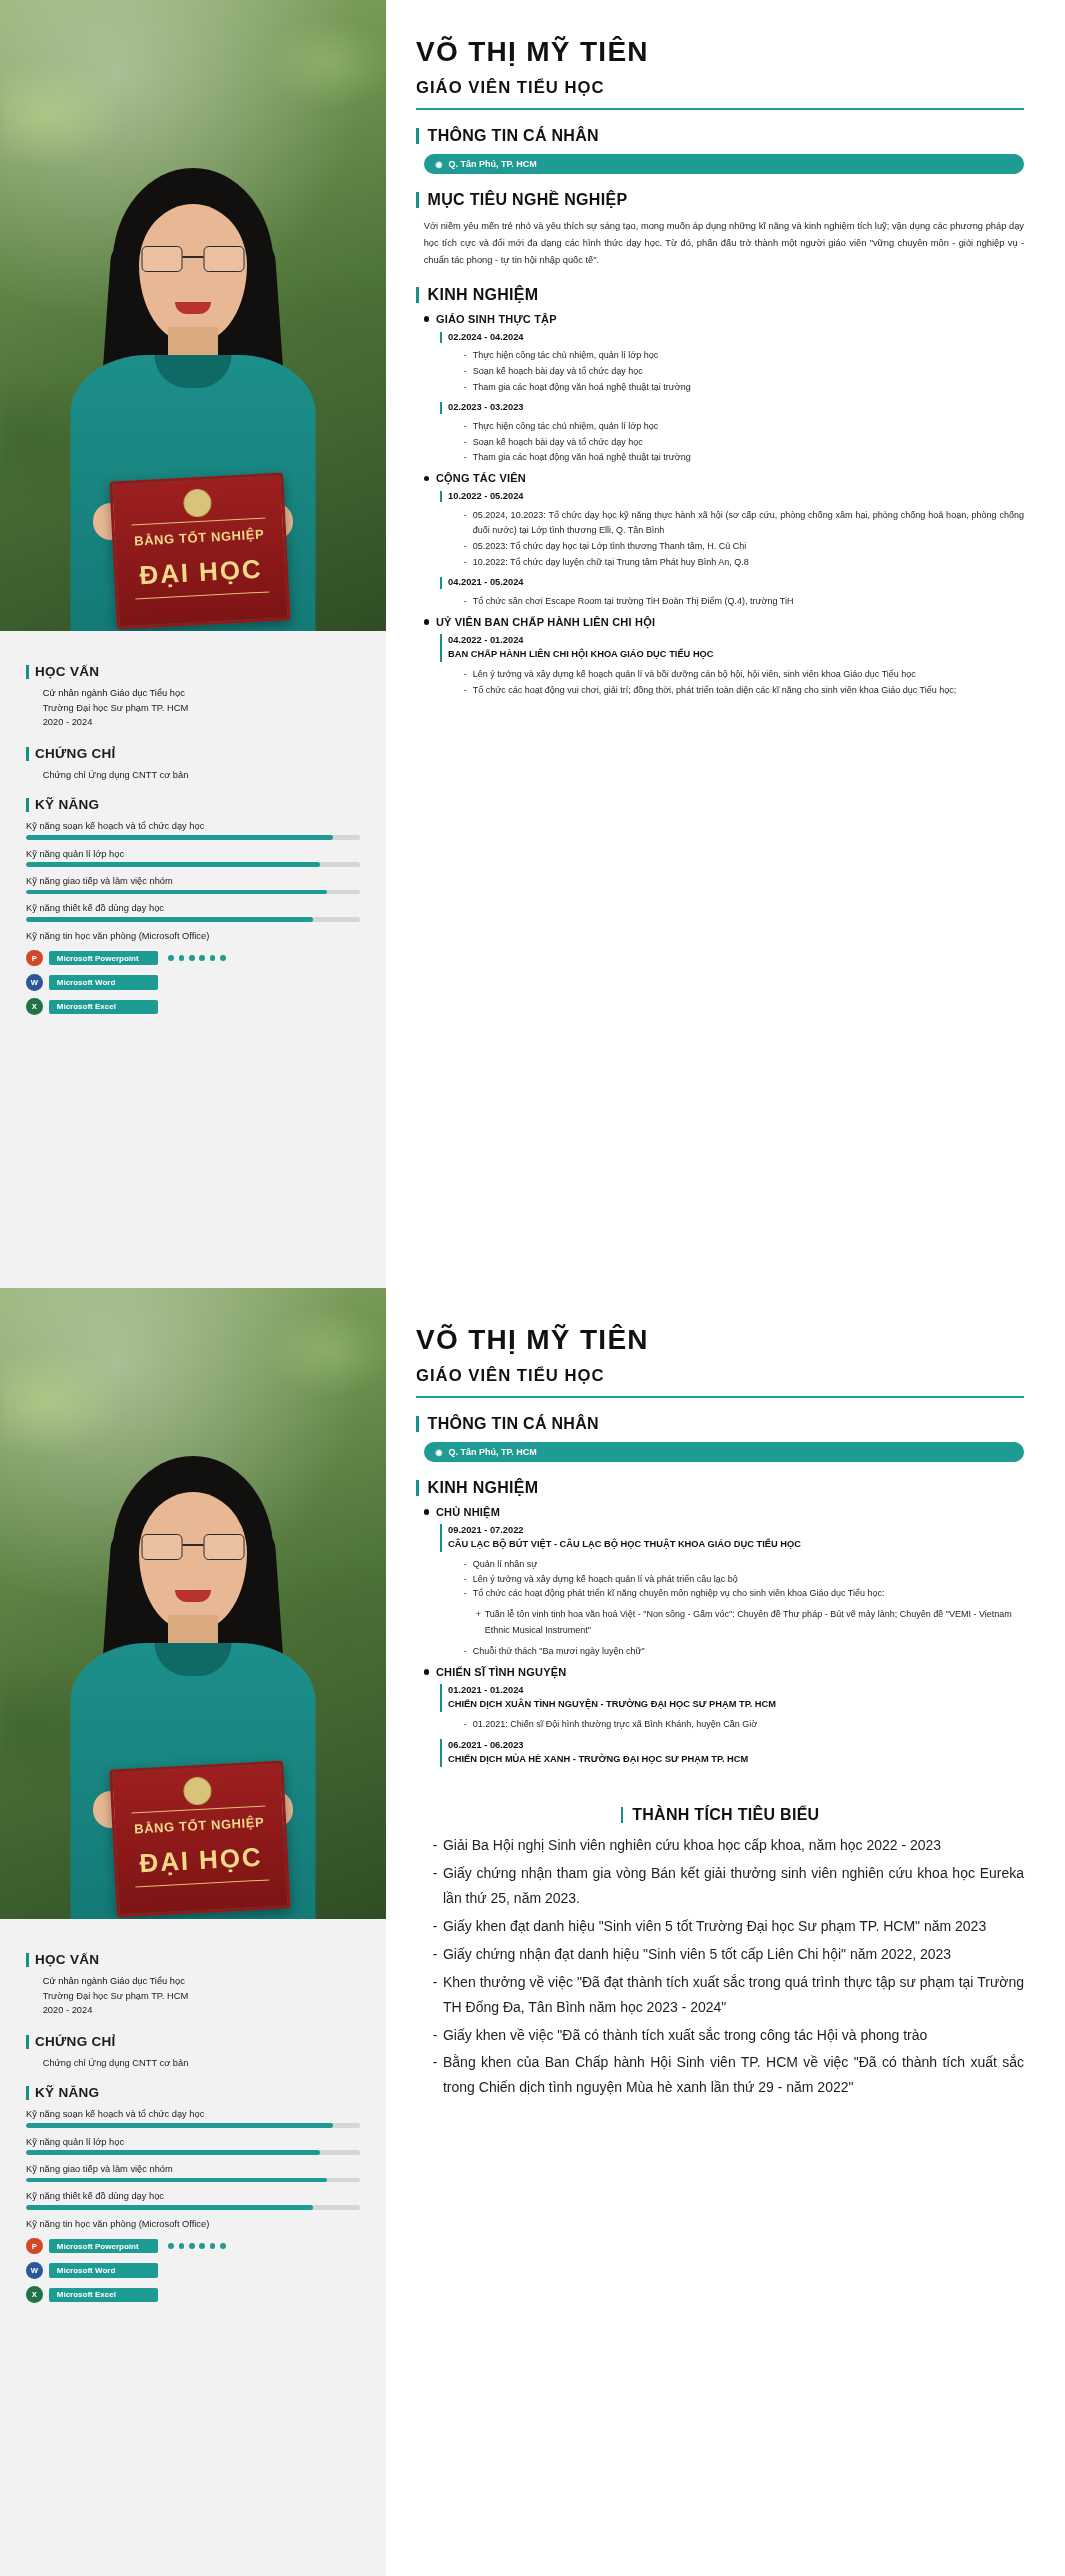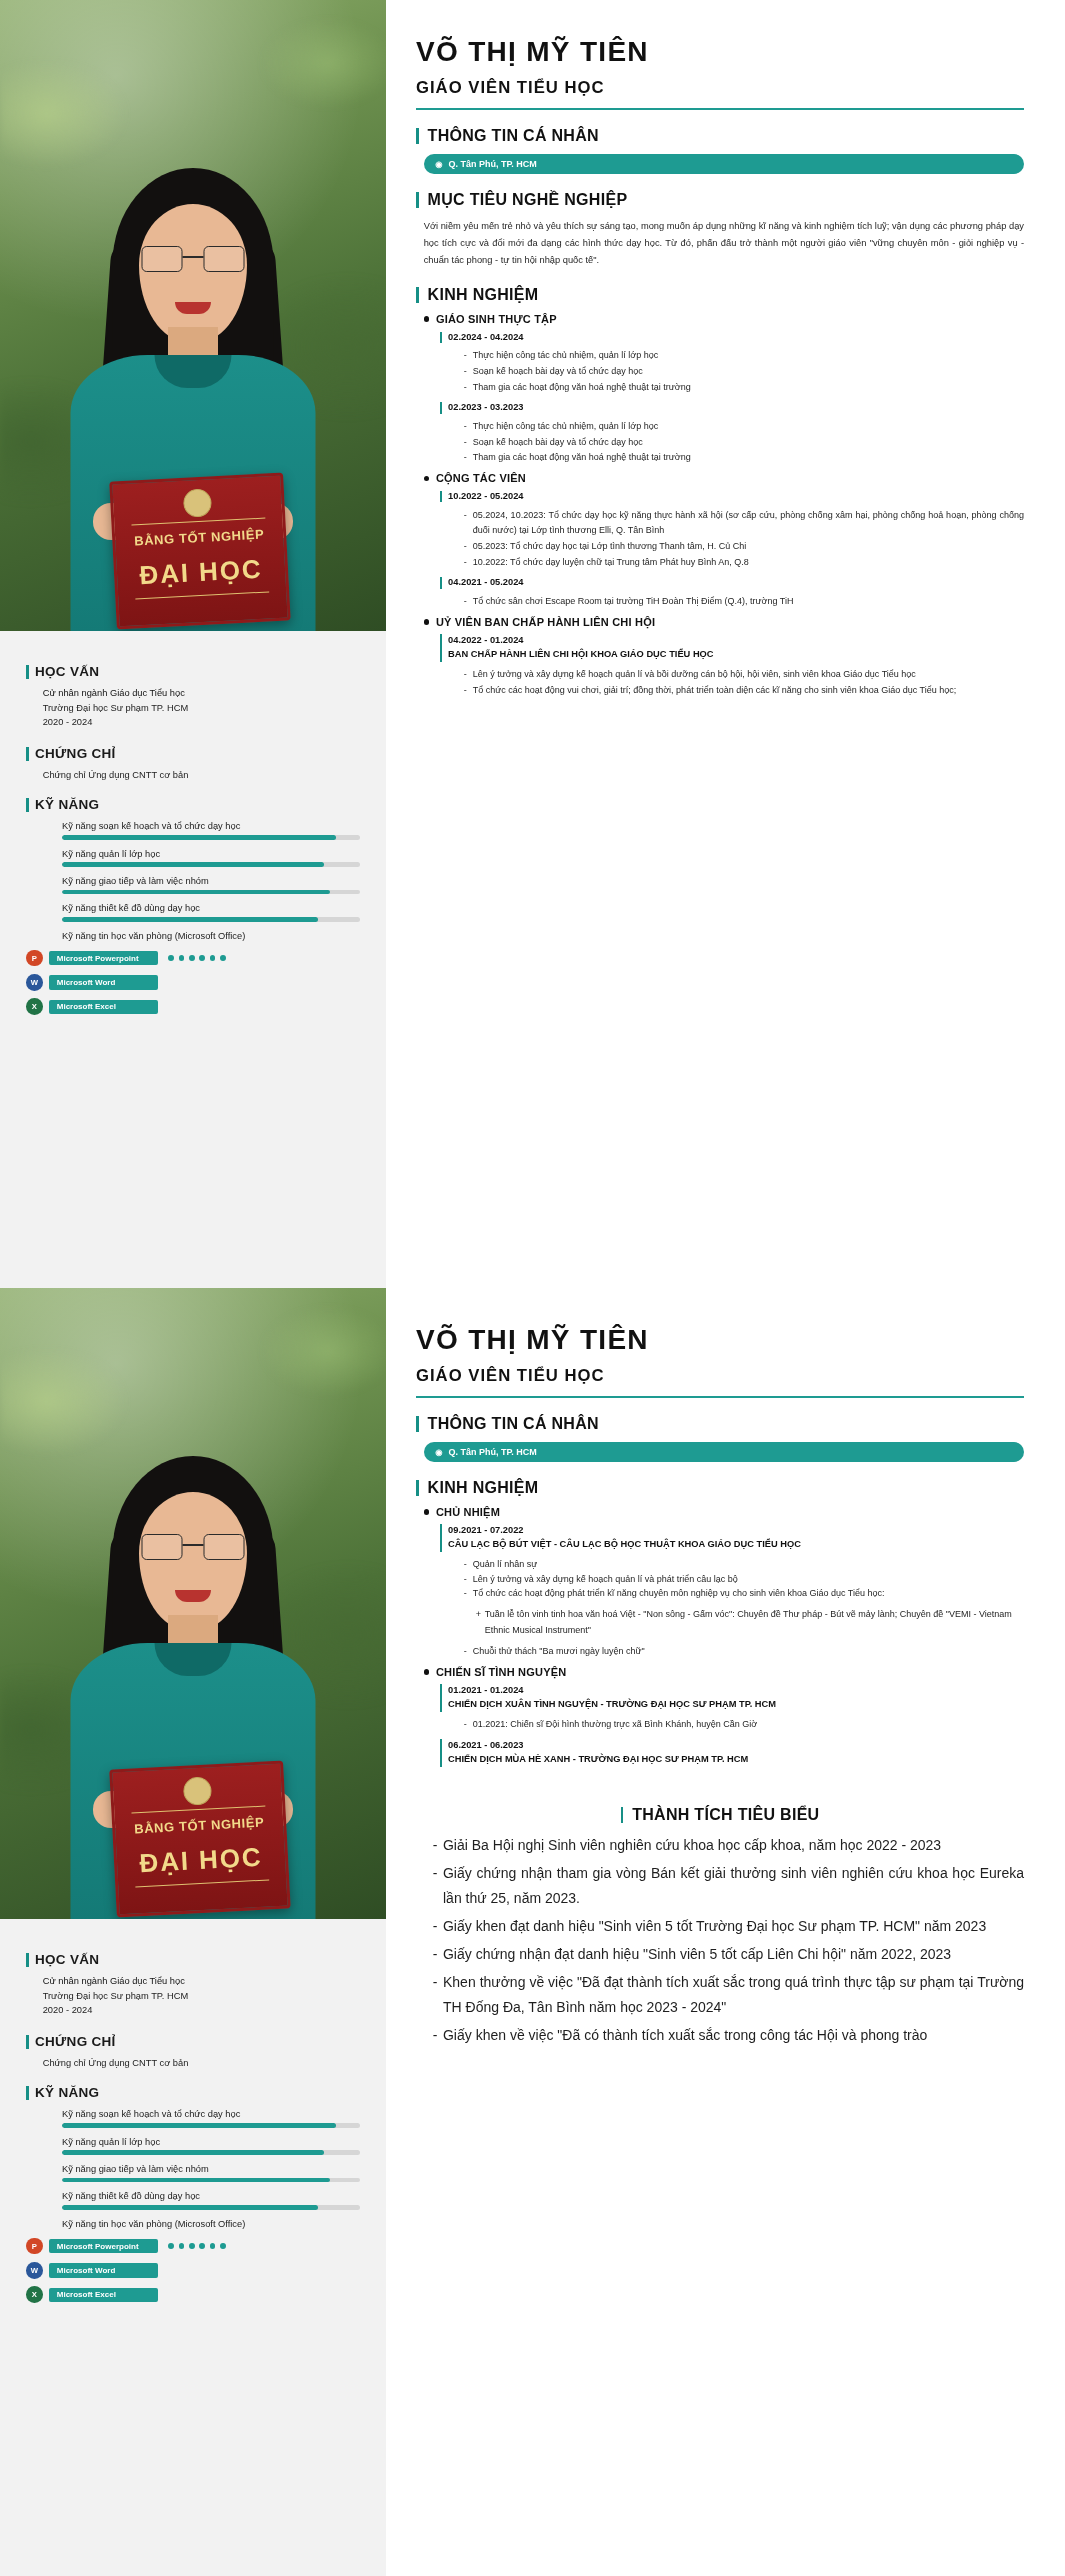--- a/index.html
+++ b/index.html
@@ -140,21 +140,21 @@
     font-size:13.5px; font-weight:bold; color:#1a1a1a; letter-spacing:0.3px;
     margin: 16.7px 0 9px 0;
   }
   .sec-title .bar {
     display:inline-block; width:2.6px; height:14px; background:#168f86;
   }
   .edu-strong { font-size:9.3px; font-weight:normal; color:#111; margin-bottom:2.6px; }
   .edu-line { font-size:9.3px; color:#222; line-height:1.55; }
   .cert-line { font-size:9.3px; color:#222; padding-left:16.7px; margin-top:3.9px; }
 
-  .skill-row { margin-bottom: 9px; margin-left: 36px; }
+  .skill-row { margin-bottom: 9px; }
   .skill-label { font-size:9.3px; color:#1a1a1a; margin-bottom:3.9px; }
   .skill-bar { height:4.5px; background:#d6d6d6; border-radius:2.6px; overflow:hidden; }
   .skill-fill { height:100%; background:#1e9b92; border-radius:2.6px; }
 
   .app-row { display:flex; align-items:center; gap:6.4px; margin-top:7.7px; }
   .app-ic {
     width:16.7px; height:16.7px; border-radius:50%;
     display:flex; align-items:center; justify-content:center;
     color:#fff; font-size:7.7px; font-weight:bold; flex:0 0 16.7px;
   }
@@ -613,16 +613,17 @@
       <span class="bar"></span>
       <span>THÀNH TÍCH TIÊU BIỂU</span>
     </div>
     <ul class="ach-list">
       <li>Giải Ba Hội nghị Sinh viên nghiên cứu khoa học cấp khoa, năm học 2022 - 2023</li>
       <li>Giấy chứng nhận tham gia vòng Bán kết giải thưởng sinh viên nghiên cứu khoa học Eureka lần thứ 25, năm 2023.</li>
       <li>Giấy khen đạt danh hiệu "Sinh viên 5 tốt Trường Đại học Sư phạm TP. HCM" năm 2023</li>
       <li>Giấy chứng nhận đạt danh hiệu "Sinh viên 5 tốt cấp Liên Chi hội" năm 2022, 2023</li>
       <li>Khen thưởng về việc "Đã đạt thành tích xuất sắc trong quá trình thực tập sư phạm tại Trường TH Đống Đa, Tân Bình năm học 2023 - 2024"</li>
       <li>Giấy khen về việc "Đã có thành tích xuất sắc trong công tác Hội và phong trào</li>
+      <li>Bằng khen của Ban Chấp hành Hội Sinh viên TP. HCM về việc "Đã có thành tích xuất sắc trong Chiến dịch tình nguyện Mùa hè xanh lần thứ 29 - năm 2022"</li>
     </ul>
   </div>
 </div>
 
 
 </body></html>

